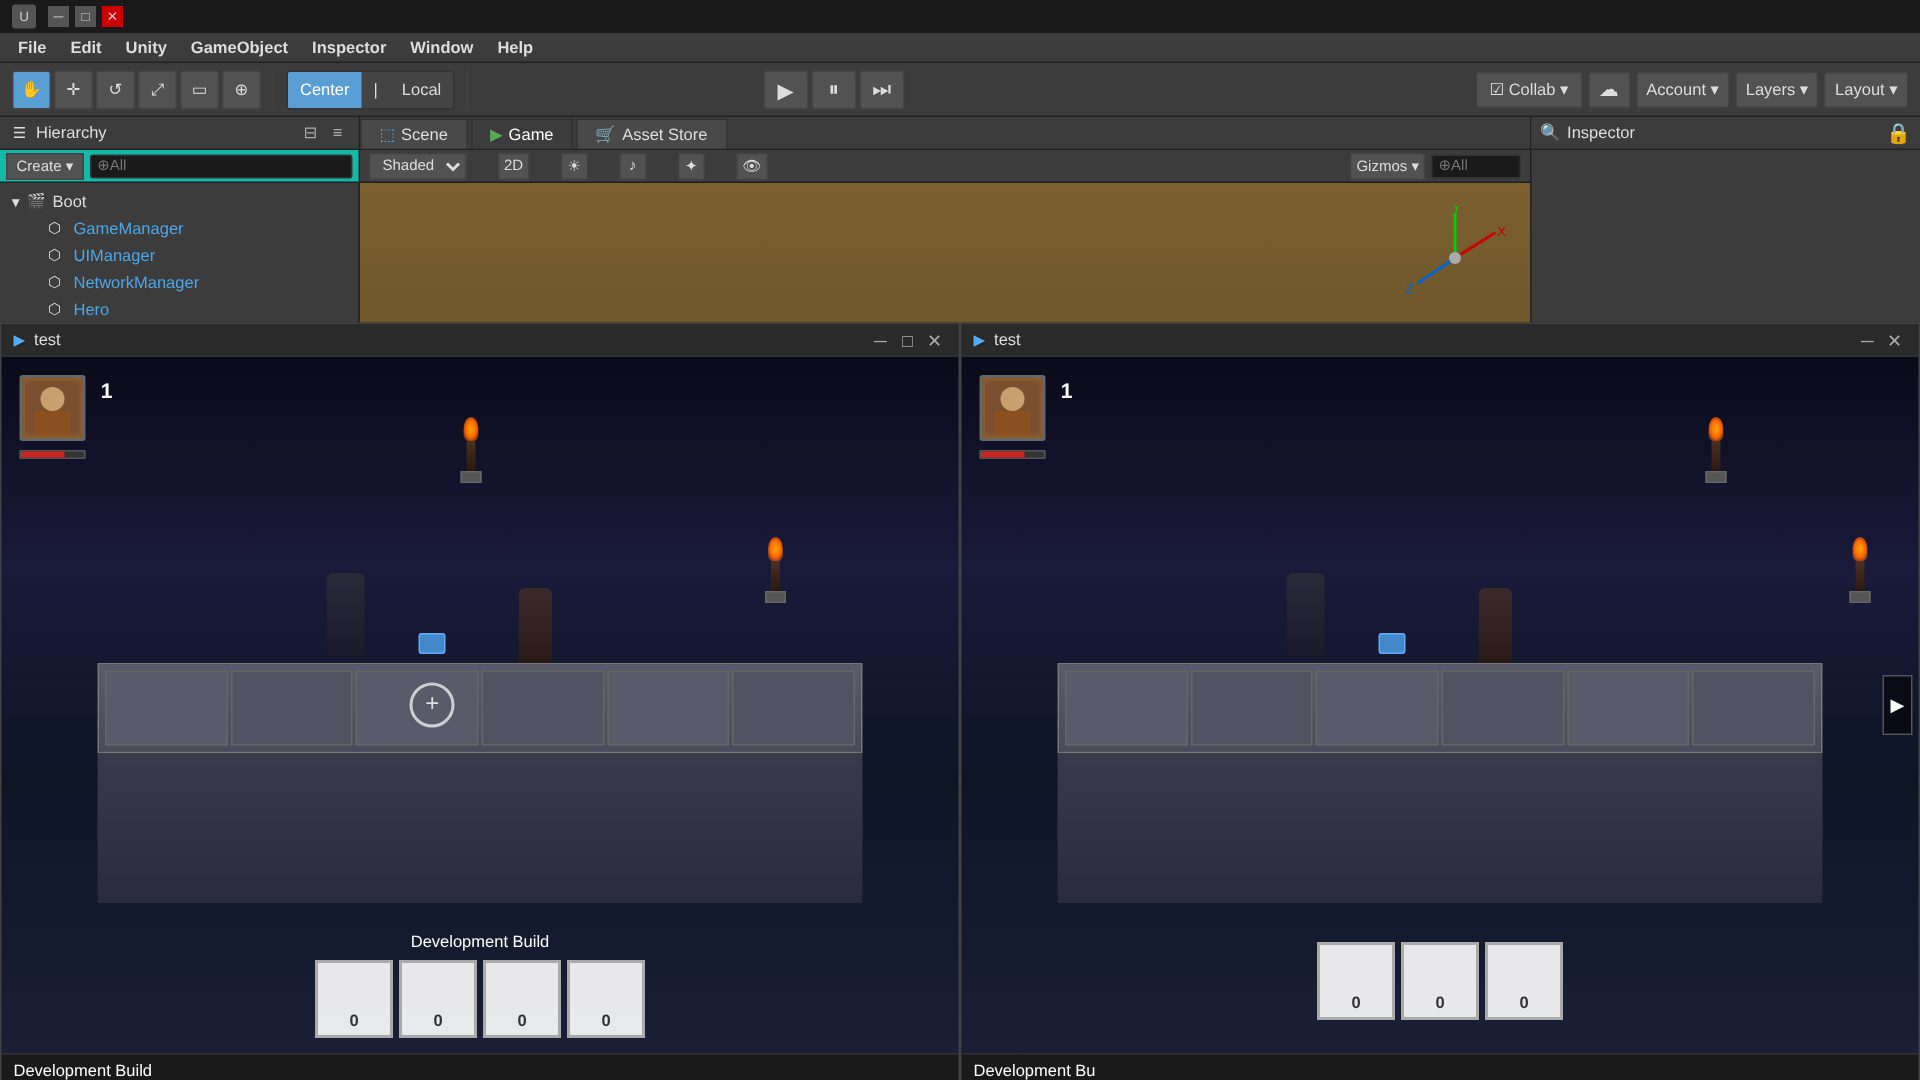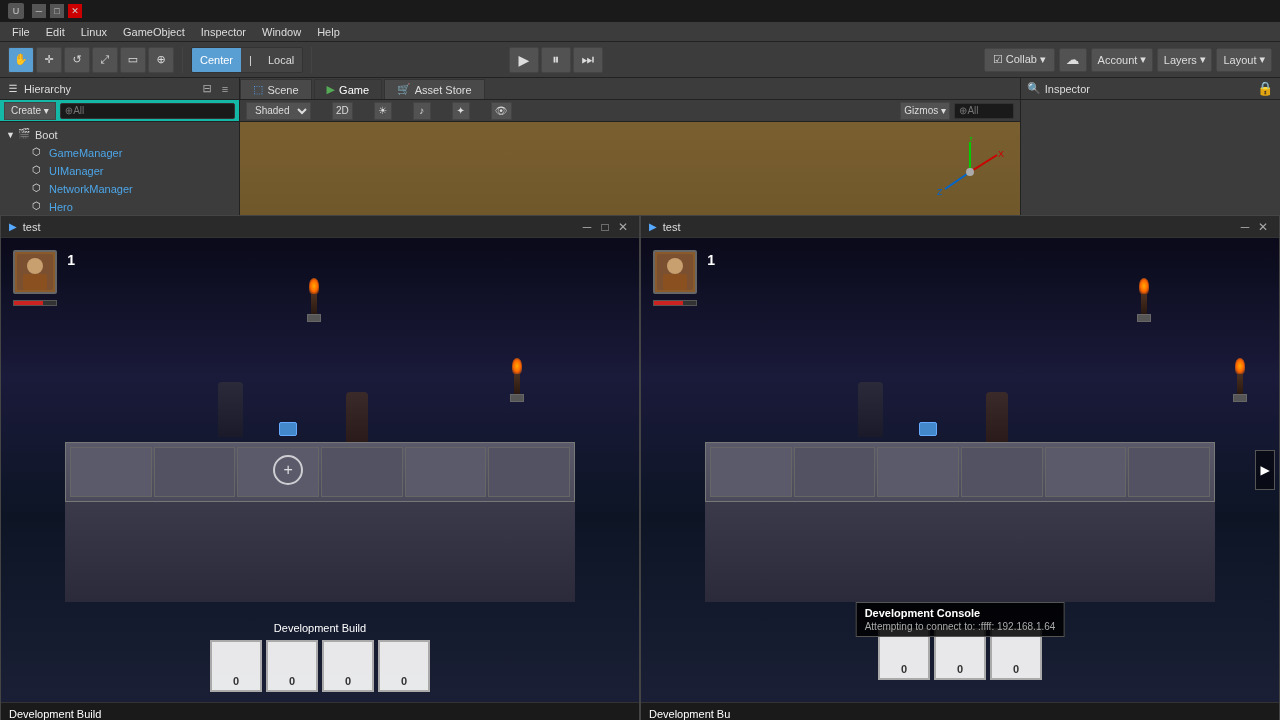--- a/index.html
+++ b/index.html
@@ -36,20 +36,21 @@
     }
 
     
     #menu-bar {
       height: 20px;
       background: #3c3c3c;
       display: flex;
       align-items: center;
       padding: 0 4px;
       border-bottom: 1px solid #222;
+      font-weight: bold;
     }
     #menu-bar .menu-item {
       padding: 2px 8px;
       cursor: pointer;
       color: #ddd;
       font-size: 11px;
     }
 
     
     #toolbar {
@@ -564,21 +565,21 @@
   <div class="window-controls">
     <button class="win-btn">─</button>
     <button class="win-btn">□</button>
     <button class="win-btn" style="background:#c00;">✕</button>
   </div>
 </div>
 
 <div id="menu-bar">
   <span class="menu-item">File</span>
   <span class="menu-item">Edit</span>
-  <span class="menu-item">Linux</span>
+  <span class="menu-item">Unity</span>
   <span class="menu-item">GameObject</span>
   <span class="menu-item">Inspector</span>
   <span class="menu-item">Window</span>
   <span class="menu-item">Help</span>
 </div>
 
 <div id="toolbar">
 
   <div class="tool-group">
     <button class="tool-btn active">✋</button>
@@ -895,24 +896,20 @@
           <span class="slot-num">0</span>
         </div>
         <div class="hotbar-slot">
           <span class="slot-num">0</span>
         </div>
         <div class="hotbar-slot">
           <span class="slot-num">0</span>
         </div>
       </div>
 
-      <div style="position:absolute; bottom:65px; left:50%; transform:translateX(-50%); background:rgba(0,0,0,0.85); border:1px solid #555; padding:4px 8px; min-width:200px; white-space:nowrap;">
-        <div style="color:white; font-size:11px; font-weight:bold; margin-bottom:2px;">Development Console</div>
-        <div style="color:#aaa; font-size:10px;">Attempting to connect to: :ffff: 192.168.1.64</div>
-      </div>
 
 
       <div class="nav-arrow">▶</div>
     </div>
     <div class="dev-build-bottom">
       <span class="dev-build-label">Development Bu</span>
     </div>
   </div>
 </div>
 

